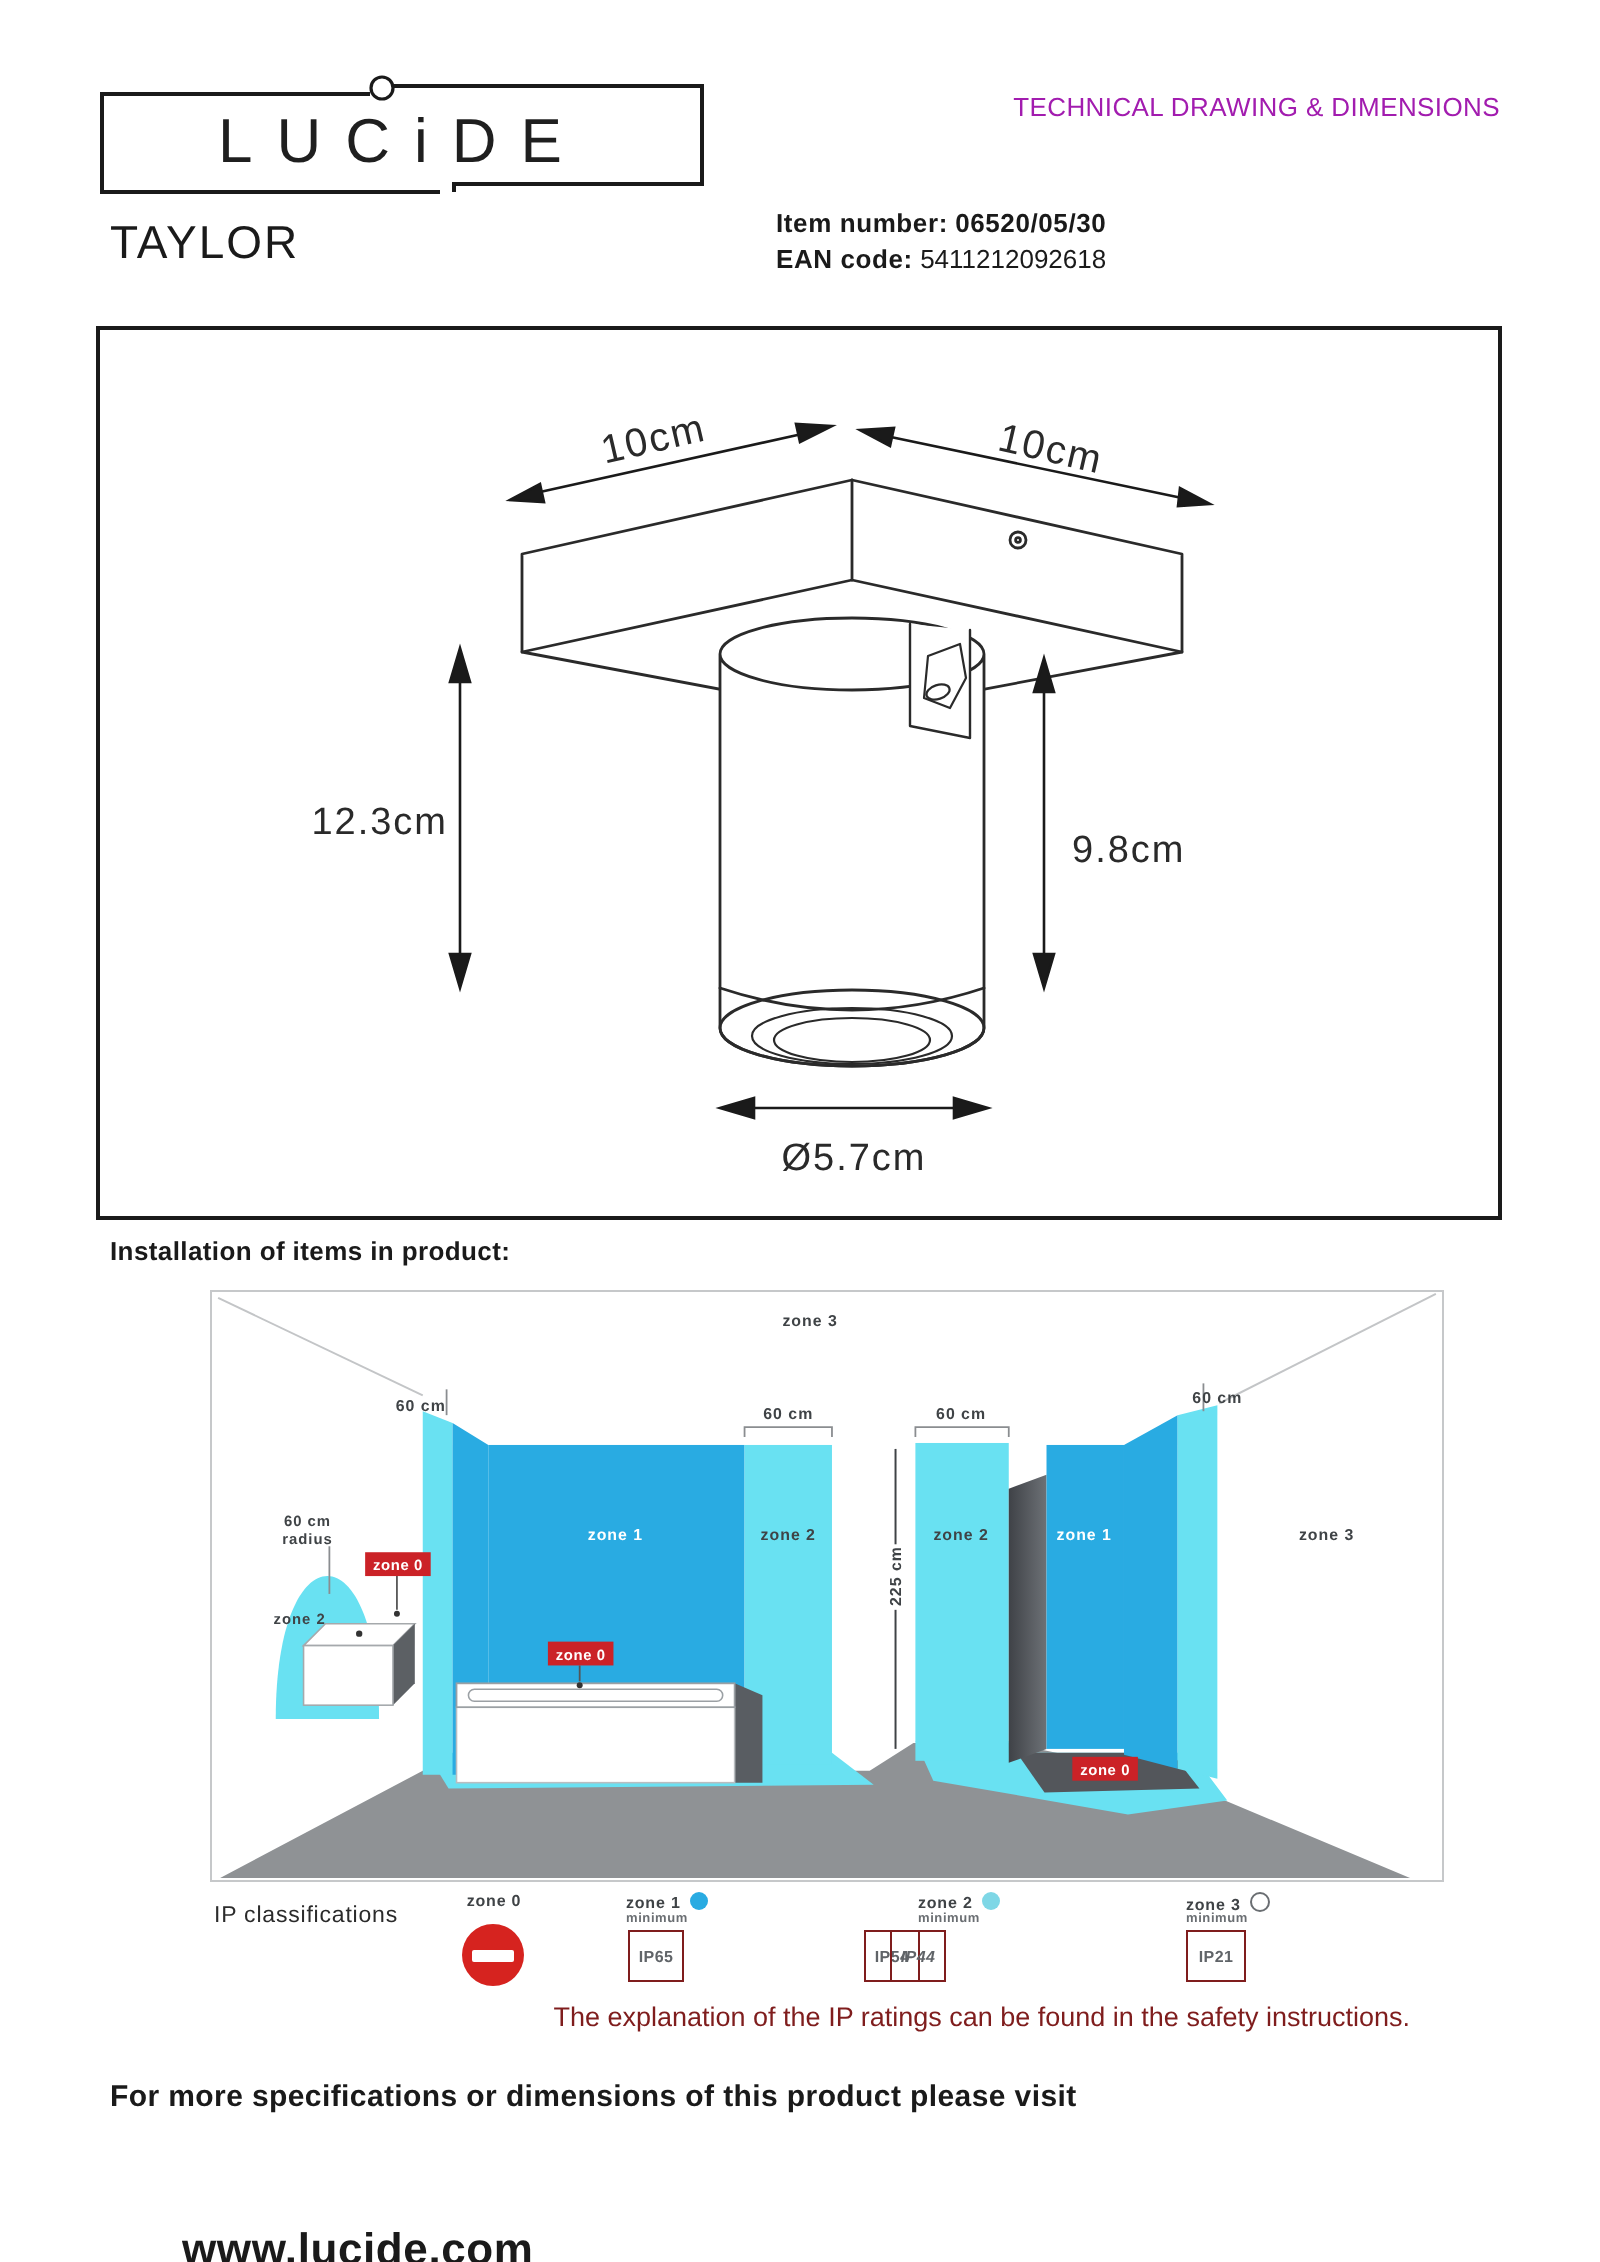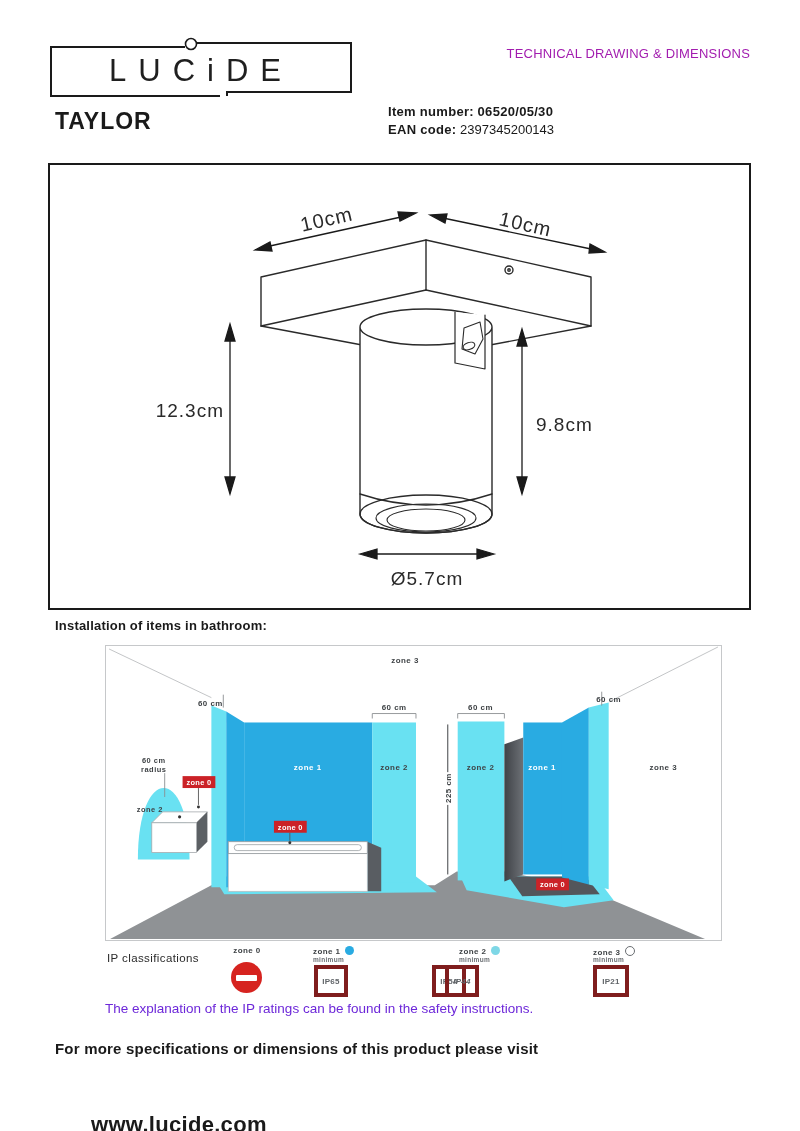--- a/index.html
+++ b/index.html
@@ -1,36 +1,36 @@
 <!DOCTYPE html>
 <html><head>
 <meta charset="utf-8">
 <style>
   html,body{margin:0;padding:0;background:#ffffff;}
   body{width:800px;height:1131px;position:relative;font-family:"Liberation Sans",sans-serif;color:#1a1a1a;}
   .abs{position:absolute;}
   
   .doc-title{top:46px;right:50px;font-size:13px;letter-spacing:.2px;color:#a21caf;}
-  .product-name{top:108px;left:55px;font-size:23px;font-weight:700;letter-spacing:1px;}
+  .product-name{top:108px;left:55px;font-size:23px;font-weight:400;letter-spacing:1px;}
   .codes{top:103px;left:388px;font-size:13px;line-height:18px;}
   .codes b{letter-spacing:.3px;}
   
   .tech-box{left:48px;top:163px;width:699px;height:443px;border:2px solid #1a1a1a;background:#fff;}
   
   .bath-heading{left:55px;top:618px;font-size:13px;font-weight:700;letter-spacing:.2px;}
   .bath-box{left:105px;top:645px;width:615px;height:294px;border:1px solid #c6c8ca;background:#fff;}
   
   .ip-title{left:107px;top:952px;font-size:11.5px;font-weight:400;letter-spacing:.4px;color:#2b2b2b;}
   .zlabel{font-size:8px;font-weight:700;letter-spacing:.4px;color:#3f4346;white-space:nowrap;}
   .zmin{font-size:6.5px;font-weight:700;letter-spacing:.3px;color:#6a6e72;}
   .dot{display:inline-block;width:9px;height:9px;border-radius:50%;vertical-align:-1px;margin-left:5px;}
-  .ipbox{position:absolute;width:26px;height:24px;border:4px solid #7f1d1d;font-size:8px;font-weight:700;color:#606468;display:flex;align-items:center;justify-content:center;letter-spacing:.2px;}
+  .ipbox{position:absolute;width:26px;height:24px;border:1px solid #7f1d1d;font-size:8px;font-weight:700;color:#606468;display:flex;align-items:center;justify-content:center;letter-spacing:.2px;}
   .noentry{position:absolute;left:231px;top:962px;width:31px;height:31px;border-radius:50%;}
   .noentry .bar{position:absolute;left:5px;top:12.5px;width:21px;height:6px;background:#fff;border-radius:1px;}
-  .caption{left:105px;top:1001px;width:600px;text-align:left;font-size:13.5px;color:#6d28d9;}
+  .caption{left:105px;top:1001px;width:600px;text-align:right;font-size:13.5px;color:#7f1d1d;}
   .footer1{left:55px;top:1040px;font-size:15px;font-weight:700;letter-spacing:.2px;}
   .footer2{left:55px;top:1112px;font-size:22px;font-weight:700;letter-spacing:.3px;margin-left:36px;}
   svg text{font-family:"Liberation Sans",sans-serif;}
 </style>
 </head>
 <body>
 
 <div class="abs" style="left:50px;top:36px;width:363px;height:64px;">
   <svg width="302" height="64" viewBox="0 0 302 64">
     <g stroke="#1a1a1a" stroke-width="2" fill="none">
@@ -40,21 +40,21 @@
     </g>
     <text x="151" y="45" text-anchor="middle" font-size="31" letter-spacing="12" fill="#1f1f1f">LUCiDE</text>
   </svg>
 </div>
 
 <div class="abs doc-title">TECHNICAL DRAWING &amp; DIMENSIONS</div>
 <div class="abs product-name">TAYLOR</div>
 
 <div class="abs codes">
   <div><b>Item number:</b>&nbsp;<b>06520/05/30</b></div>
-  <div><b>EAN code:</b>&nbsp;<span>2397345200143</span></div>
+  <div><b>EAN code:</b>&nbsp;<span>5411212092618</span></div>
 </div>
 
 <div class="abs tech-box">
 <svg width="699" height="443" viewBox="0 0 699 443">
   <g stroke="#2a2a2a" stroke-width="1.4" fill="none" stroke-linejoin="round" stroke-linecap="round">
 
     <path d="M376,75 L541,112 L541,161 L376,192 L211,161 L211,112 Z" fill="#ffffff"></path>
     <line x1="376" y1="75" x2="376" y2="125"></line>
     <line x1="376" y1="125" x2="211" y2="161"></line>
     <line x1="376" y1="125" x2="541" y2="161"></line>
@@ -107,21 +107,21 @@
   <g fill="#2a2a2a" font-size="20" letter-spacing="1">
     <text x="277" y="61" text-anchor="middle" transform="rotate(-13 277 56)">10cm</text>
     <text x="475" y="66" text-anchor="middle" transform="rotate(13 475 61)">10cm</text>
     <text x="174" y="252" text-anchor="end" font-size="19">12.3cm</text>
     <text x="486" y="266" text-anchor="start" font-size="19">9.8cm</text>
     <text x="377" y="420" text-anchor="middle" font-size="19">Ø5.7cm</text>
   </g>
 </svg>
 </div>
 
-<div class="abs bath-heading">Installation of items in bathroom:</div>
+<div class="abs bath-heading">Installation of items in product:</div>
 
 <div class="abs bath-box">
 <svg width="615" height="294" viewBox="0 0 617 296">
   <defs>
     <linearGradient id="gpanel" x1="0" y1="0" x2="1" y2="0">
       <stop offset="0" stop-color="#3f4247"></stop>
           <stop offset="1" stop-color="#6d7176"></stop>
     </linearGradient>
   </defs>
 

